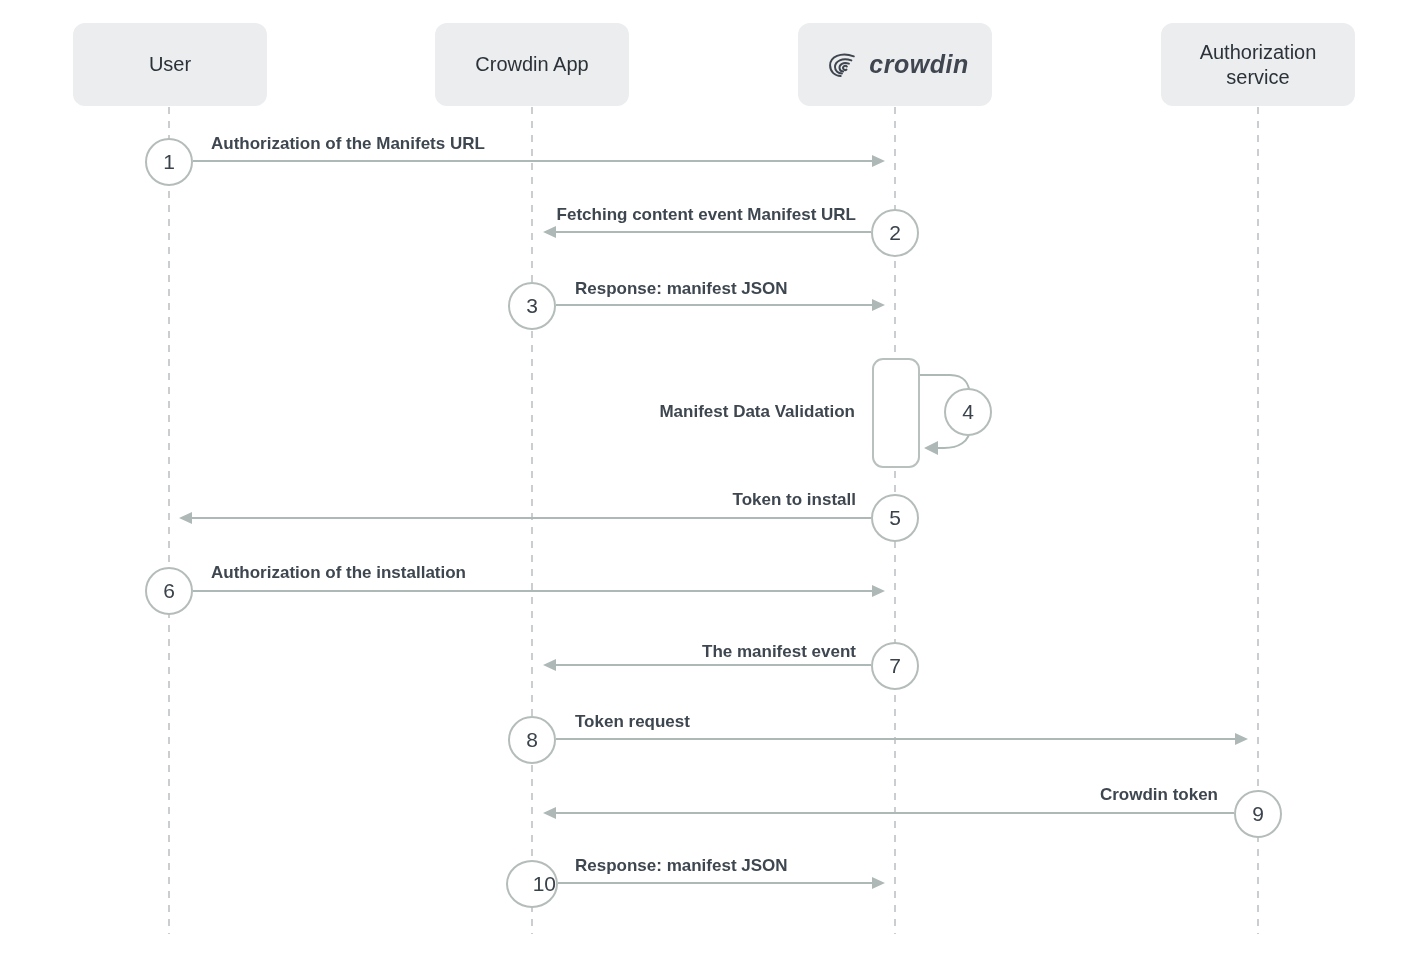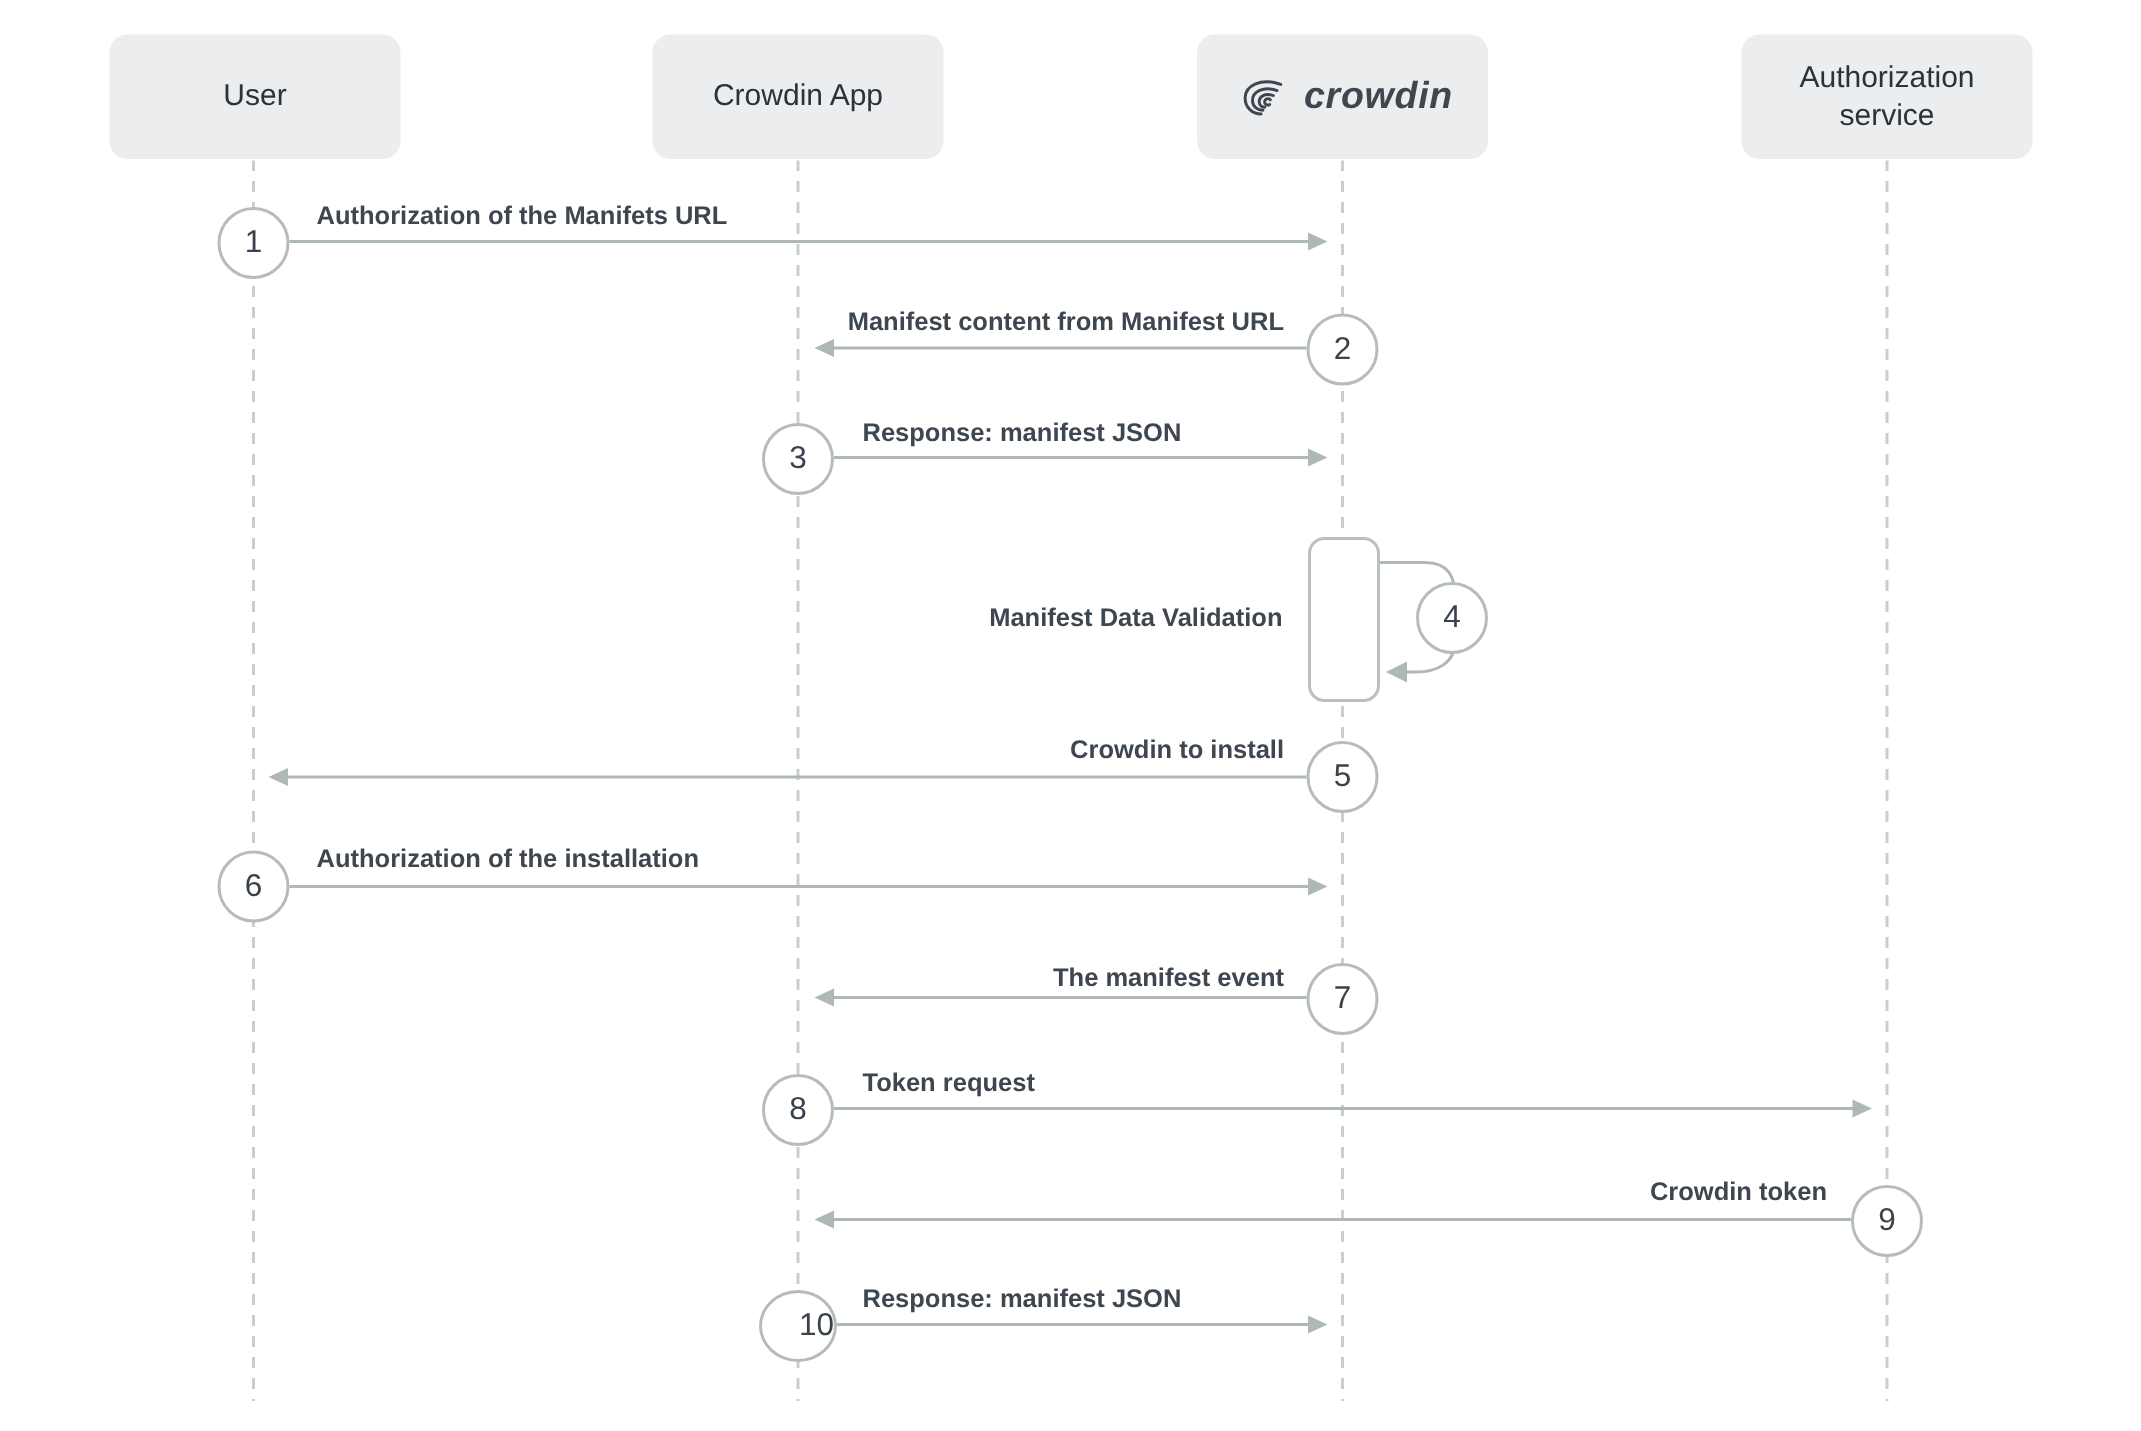--- a/index.html
+++ b/index.html
@@ -96,21 +96,21 @@
 
   <div>
     <div class="mlabel" style="left:211px;top:134px">Authorization of the Manifets URL</div>
     <div class="arr r" style="left:193px;top:160px;width:685px"></div>
     <div class="step" style="left:145px;top:138px">
         <span>1</span>
       </div>
   </div>
 
   <div>
-    <div class="mlabel" style="right:571px;top:205px">Manifest content from Manifest URL</div>
+    <div class="mlabel" style="right:571px;top:205px">Fetching content event Manifest URL</div>
     <div class="arr l" style="left:550px;top:231px;width:321px"></div>
     <div class="step" style="left:871px;top:209px">
         <span>2</span>
       </div>
   </div>
 
   <div>
     <div class="mlabel" style="left:575px;top:279px">Response: manifest JSON</div>
     <div class="arr r" style="left:556px;top:304px;width:322px"></div>
     <div class="step" style="left:508px;top:282px">
@@ -124,21 +124,21 @@
       <path d="M920 375 L950 375 C966 375 970 385 970 398 L970 428 C970 442 958 448 944 448 L938 448" fill="none" stroke="#AEB9B7" stroke-width="2"></path>
       <polygon points="924,448 938,441 938,455" fill="#AEB9B7"></polygon>
     </svg>
     <div class="activation"></div>
     <div class="step" style="left:944px;top:388px">
         <span>4</span>
       </div>
   </div>
 
   <div>
-    <div class="mlabel" style="right:571px;top:490px">Crowdin to install</div>
+    <div class="mlabel" style="right:571px;top:490px">Token to install</div>
     <div class="arr l" style="left:186px;top:517px;width:685px"></div>
     <div class="step" style="left:871px;top:494px">
         <span>5</span>
       </div>
   </div>
 
   <div>
     <div class="mlabel" style="left:211px;top:563px">Authorization of the installation</div>
     <div class="arr r" style="left:193px;top:590px;width:685px"></div>
     <div class="step" style="left:145px;top:567px">

